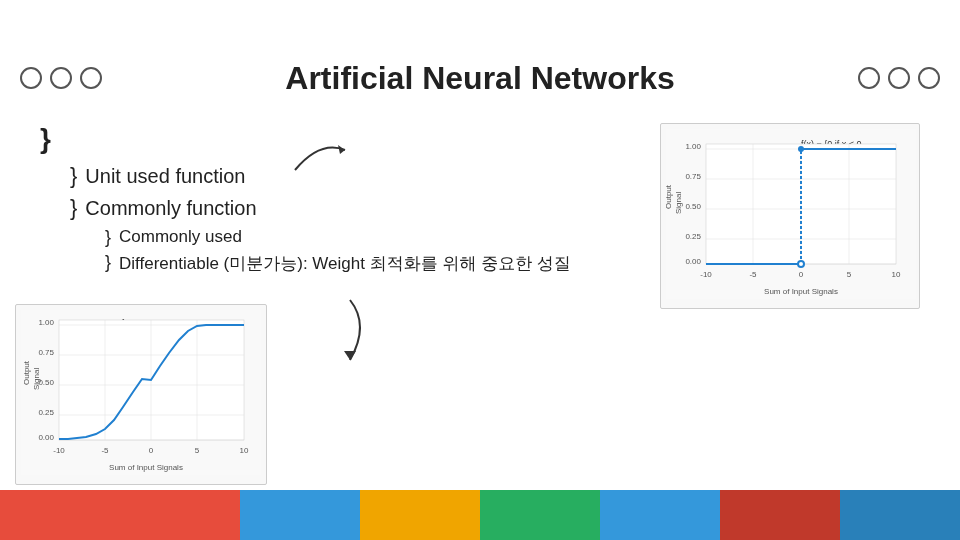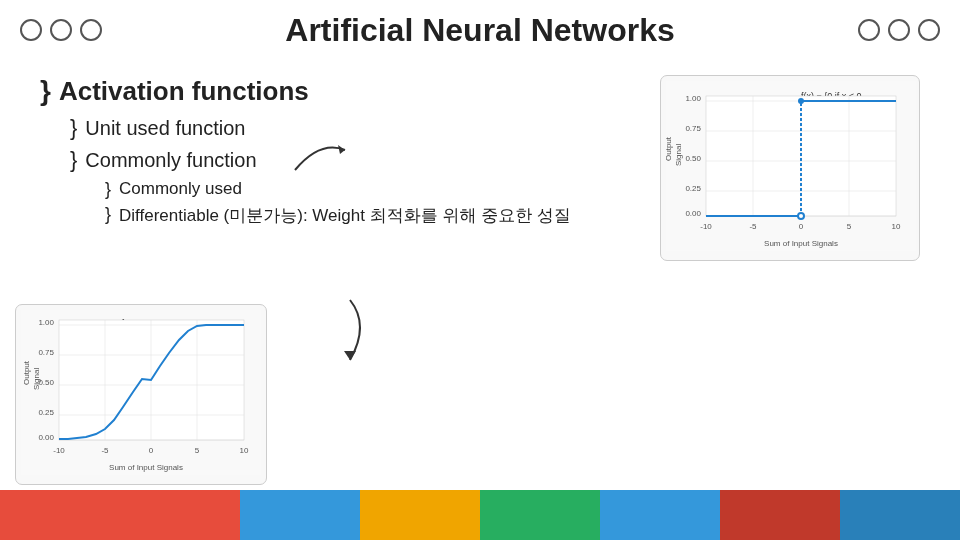--- a/index.html
+++ b/index.html
@@ -13,20 +13,21 @@
     }
 
     
     .header {
       display: flex;
       align-items: center;
       justify-content: center;
       padding: 20px 20px;
       position: relative;
       height: 60px;
+      margin-top: 48px;
     }
 
     .circle {
       width: 22px;
       height: 22px;
       border-radius: 50%;
       border: 2px solid #555;
       background: transparent;
     }
 
@@ -120,21 +121,21 @@
     }
 
     .footer-block {
       flex: 1;
     }
 
     
     .chart-wrapper {
       background: #f8f8f8;
       border: 1px solid #ccc;
-      border-radius: 7px;
+      border-radius: 2px;
       padding: 5px;
       position: relative;
     }
 
     svg text {
       font-family: Arial, sans-serif;
     }
   </style>
 </head>
 <body>
@@ -151,21 +152,20 @@
     <div class="circle"></div>
     <div class="circle"></div>
   </div>
 </div>
 
 <div class="main-content">
 
   <div class="text-column">
     <div class="bullet-main">
       <span class="brace-icon">}</span>
-      <span>Activation functions</span>
     </div>
     <div class="bullet-sub">
       <span class="brace-icon" style="font-size:22px;">}</span>
       <span>Unit used function</span>
     </div>
     <div class="bullet-sub">
       <span class="brace-icon" style="font-size:22px;">}</span>
       <span>Commonly function</span>
     </div>
     <div class="bullet-sub2">

